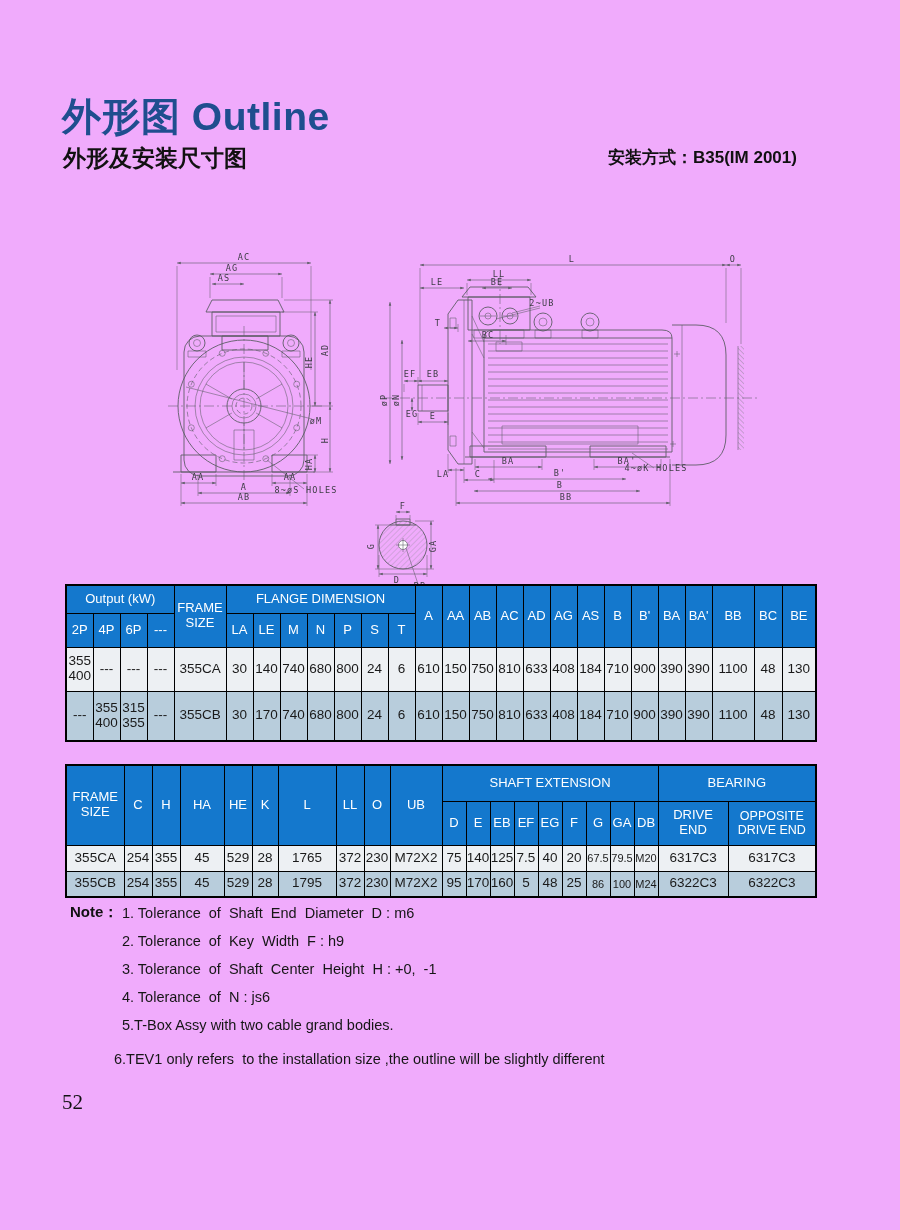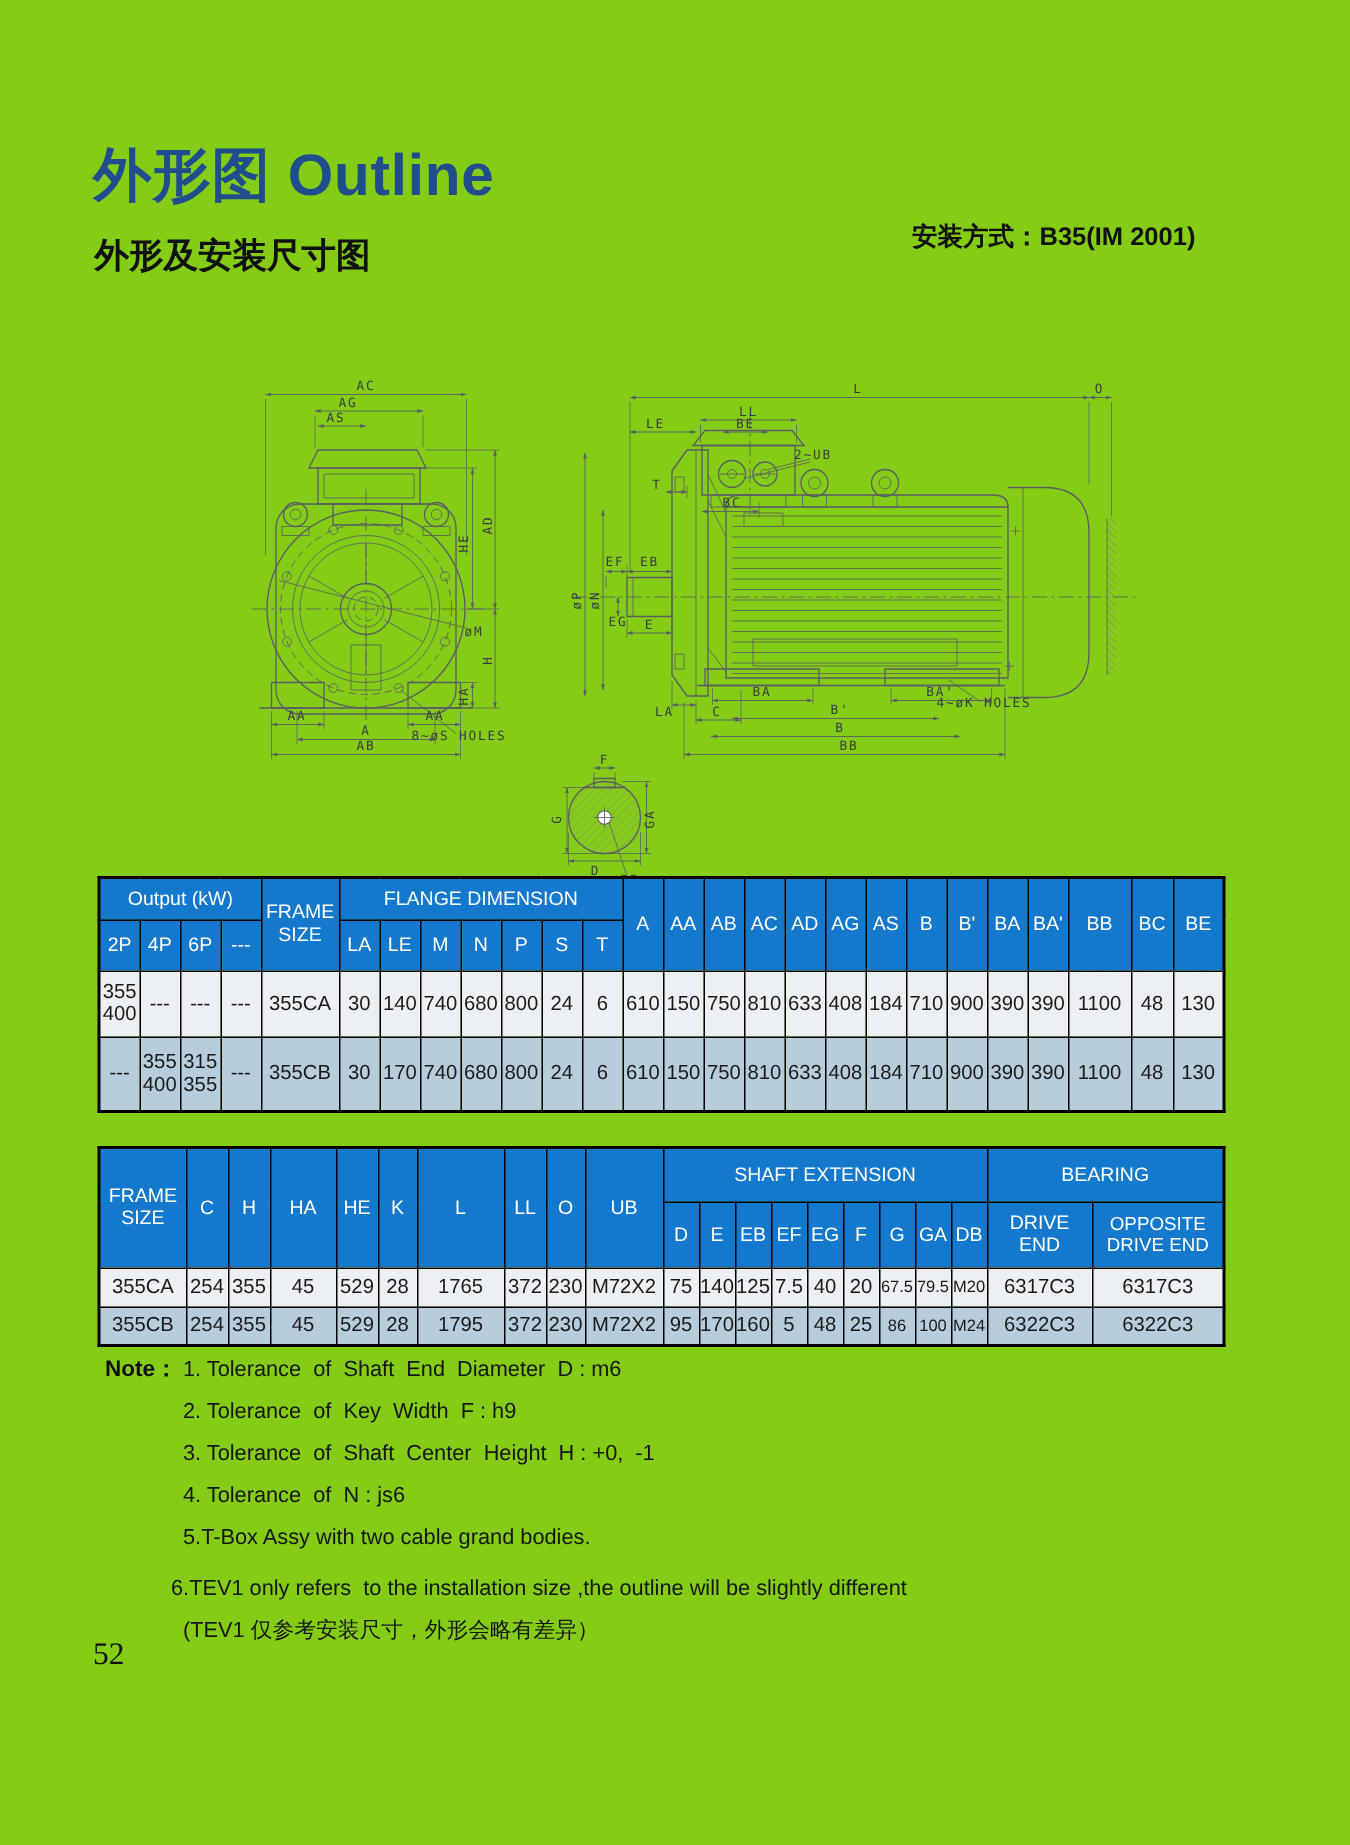--- a/index.html
+++ b/index.html
@@ -1,20 +1,20 @@
 <!DOCTYPE html>
 <html><head>
 <meta charset="utf-8">
 <style>
   html,body{margin:0;padding:0;background:#e8e8e8;}
-  .page{position:relative;width:900px;height:1230px;background:#84cc16;margin:0 auto;
+  .page{position:relative;width:900px;height:1230px;background:#f0abfc;margin:0 auto;
         font-family:"Liberation Sans",sans-serif;color:#1a1a1a;overflow:hidden;}
   
   .title{position:absolute;left:62px;top:90px;font-size:39px;font-weight:bold;color:#1f4e8f;letter-spacing:0.5px;}
-  .subtitle{position:absolute;left:63px;top:143px;font-size:23px;font-weight:bold;color:#111;margin-top:12px;}
+  .subtitle{position:absolute;left:63px;top:143px;font-size:23px;font-weight:bold;color:#111;}
   .mount{position:absolute;left:608px;top:146px;font-size:17px;font-weight:bold;color:#111;}
   
   #drawing{position:absolute;left:60px;top:240px;width:790px;height:365px;}
   #drawing *{vector-effect:non-scaling-stroke;}
   .ln,.thin,.dim,.ext,.cl{stroke:#5d5d66;fill:none;}
   .ln{stroke-width:0.9;}
   .thin{stroke-width:0.55;}
   .dim{stroke-width:0.6;marker-start:url(#arr);marker-end:url(#arr);}
   .ext{stroke-width:0.5;}
   .cl{stroke-width:0.55;stroke-dasharray:10 3 2 3;}
@@ -541,17 +541,16 @@
   </table>
 
   <div class="note-label">Note：</div>
   <div class="note-list" id="note-list">
       <div class="note-item n1">1. Tolerance  of  Shaft  End  Diameter  D : m6</div>
       <div class="note-item n2">2. Tolerance  of  Key  Width  F : h9</div>
       <div class="note-item n3">3. Tolerance  of  Shaft  Center  Height  H : +0,  -1</div>
       <div class="note-item n4">4. Tolerance  of  N : js6</div>
       <div class="note-item n5">5.T-Box Assy with two cable grand bodies.</div>
       <div class="note-item n6">6.TEV1 only refers  to the installation size ,the outline will be slightly different</div>
-      <div class="note-item n7">(TEV1 仅参考安装尺寸，外形会略有差异）</div>
     </div>
 
   <div class="pageno">52</div>
 </div>
 
 </body></html>

